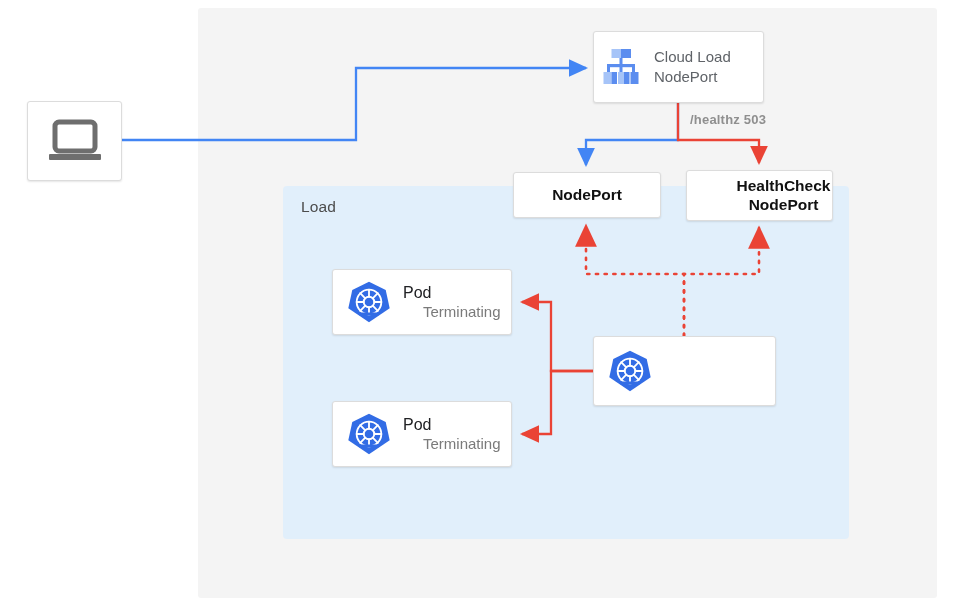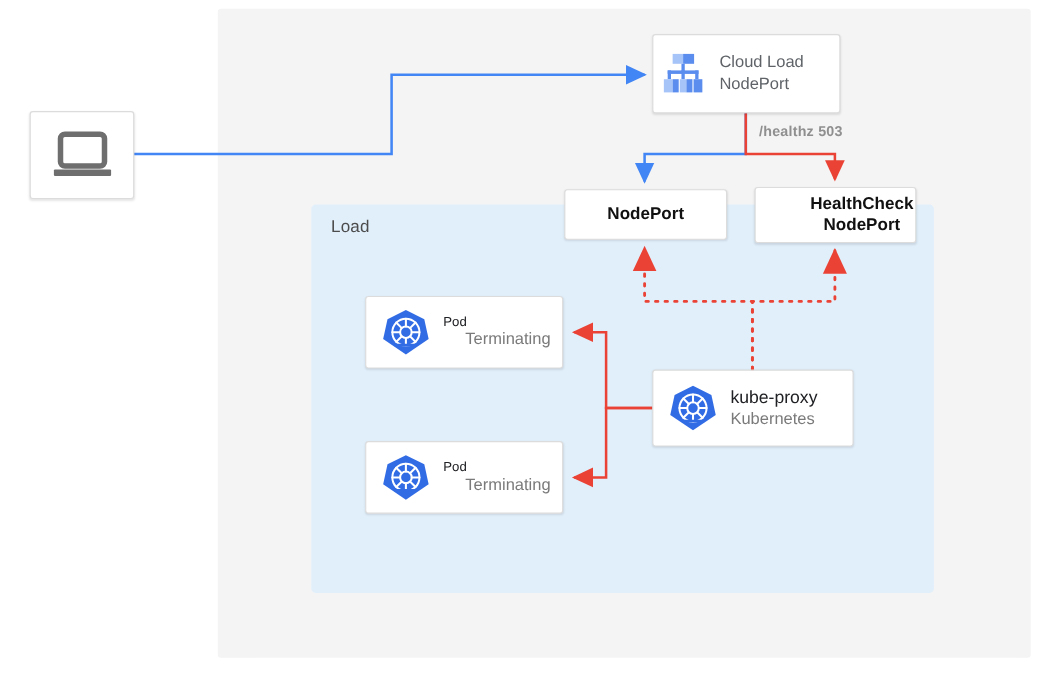--- a/index.html
+++ b/index.html
@@ -51,21 +51,21 @@
     display:flex;align-items:center;justify-content:center;padding-left:48px;}
   .np-label{font-size:15.5px;font-weight:bold;color:#111;text-align:center;line-height:1.2;}
 
   
   .pod-box{left:332px;top:269px;width:180px;height:66px;
     display:flex;align-items:center;padding-left:14px;}
   .pod-box2{left:332px;top:401px;width:180px;height:66px;
     display:flex;align-items:center;padding-left:14px;}
   .k8s-icon{width:44px;height:44px;flex:0 0 auto;}
   .pod-text{margin-left:12px;}
-  .pod-title{font-size:12px;color:#202124;line-height:1.25;}
+  .pod-title{font-size:16px;color:#202124;line-height:1.25;}
   .pod-sub{font-size:15px;color:#7a7a7a;line-height:1.25;margin-left:20px;}
 
   
   .kp-box{left:593px;top:336px;width:183px;height:70px;
     display:flex;align-items:center;padding-left:14px;}
   .kp-title{font-size:16px;color:#202124;line-height:1.25;}
   .kp-sub{font-size:15px;color:#7a7a7a;line-height:1.25;}
 
   
   .healthz{
@@ -215,19 +215,15 @@
         <line x1="50" y1="62" x2="50" y2="78"></line>
         <line x1="22" y1="50" x2="38" y2="50"></line>
         <line x1="62" y1="50" x2="78" y2="50"></line>
         <line x1="30" y1="30" x2="41" y2="41"></line>
         <line x1="59" y1="59" x2="70" y2="70"></line>
         <line x1="70" y1="30" x2="59" y2="41"></line>
         <line x1="41" y1="59" x2="30" y2="70"></line>
       </g>
       <rect x="26" y="74" width="48" height="6" rx="3" fill="#326CE5"></rect>
     </svg>
-    <div class="pod-text">
-      <div class="kp-title">kube-proxy</div>
-      <div class="kp-sub">Kubernetes</div>
-    </div>
   </div>
 
 </div>
 
 </body></html>

